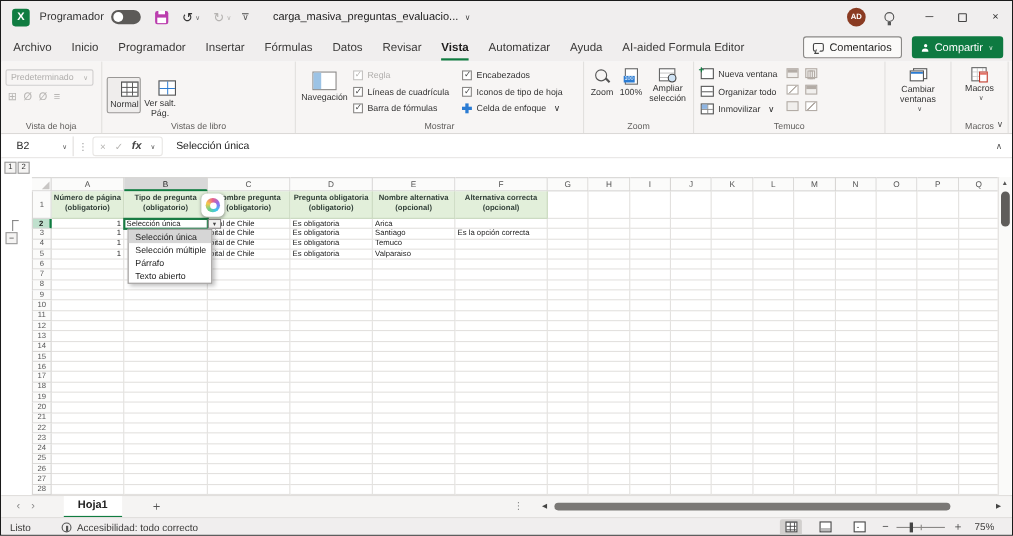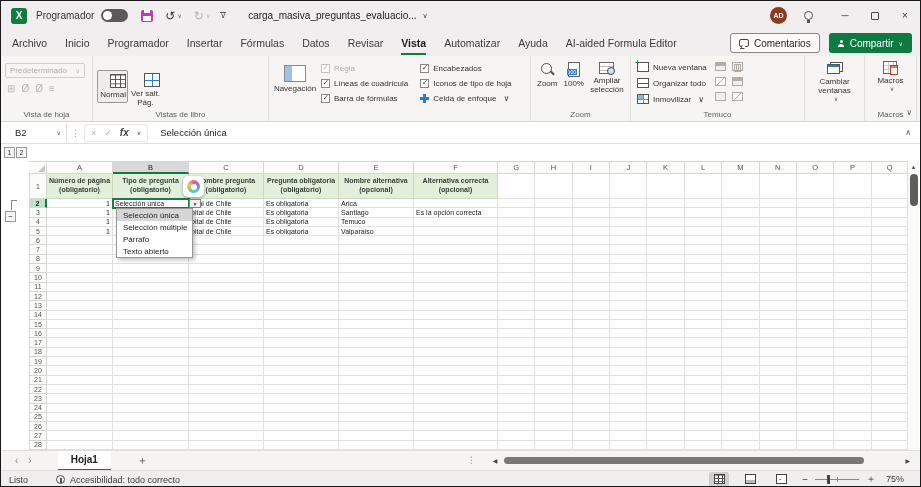--- a/index.html
+++ b/index.html
@@ -294,20 +294,21 @@
           <span class="cb on"></span>
           <span>Iconos de tipo de hoja</span>
         </div>
         <div class="chk-row">
           <span class="focus-ic"></span>
           <span>Celda de enfoque</span>
           <span class="chev-s">∨</span>
         </div>
       </div>
     </div>
+    <div class="rgroup-label">Mostrar</div>
   </div>
 
   <div class="rgroup" style="width:100px">
     <div class="gcontent" style="justify-content:center; gap:6px">
       <div class="bigbtn">
         <div class="zoom-ic"></div>
         <div class="sm-lbl">Zoom</div>
       </div>
       <div class="bigbtn">
         <div class="p100-ic"></div>

